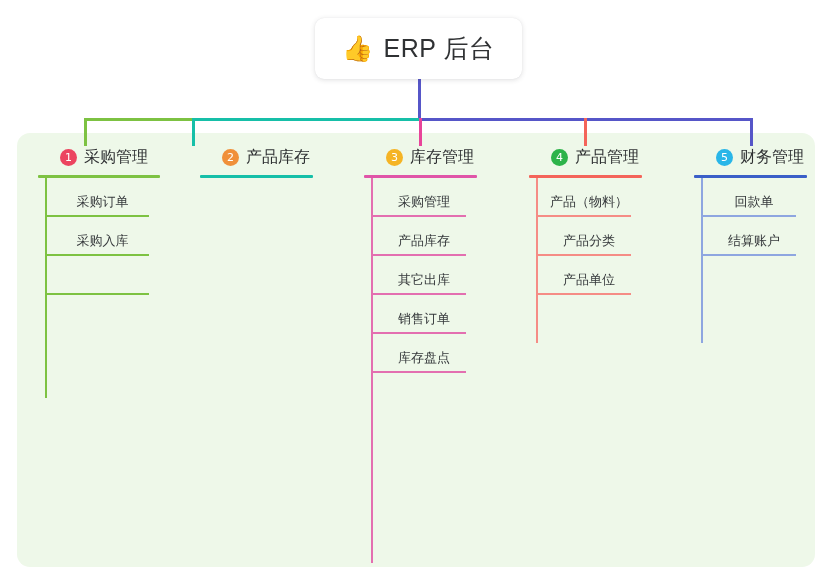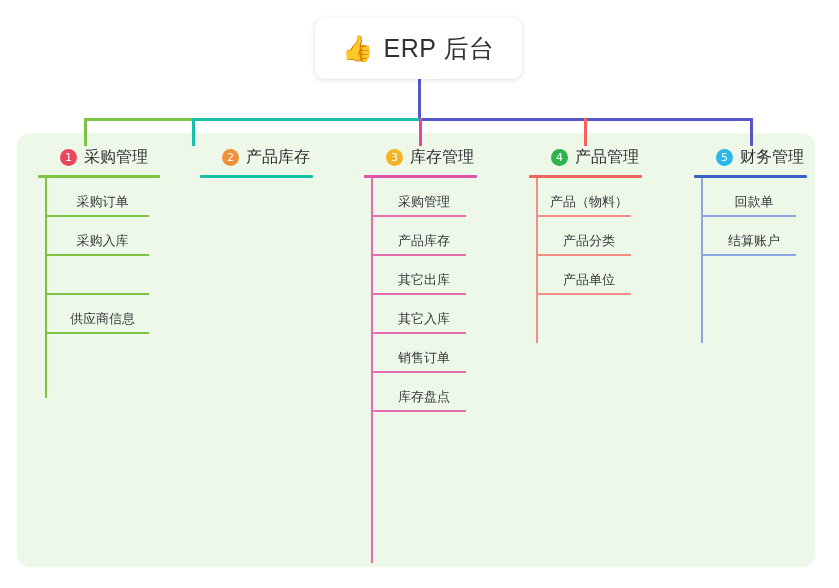--- a/index.html
+++ b/index.html
@@ -165,24 +165,20 @@
           <div class="leaf-label">采购订单</div>
           <div class="leaf-rule" style="background: rgb(125, 194, 66); width: 104px;"></div>
         </div>
         <div class="leaf">
           <div class="leaf-label">采购入库</div>
           <div class="leaf-rule" style="background: rgb(125, 194, 66); width: 104px;"></div>
         </div>
         <div class="leaf">
           <div class="leaf-rule" style="background: rgb(125, 194, 66); width: 104px;"></div>
         </div>
-        <div class="leaf">
-          <div class="leaf-label">供应商信息</div>
-          <div class="leaf-rule" style="background: rgb(125, 194, 66); width: 104px;"></div>
-        </div>
       </div>
     </div>
     <div class="column" style="left: 200px; width: 113px;">
       <div class="cat-head">
         <span class="cat-num" style="background: rgb(240, 144, 58);">2</span>
         <span class="cat-label">产品库存</span>
       </div>
       <div class="cat-rule" style="background: rgb(22, 191, 168); width: 113px;"></div>
     </div>
     <div class="column" style="left: 364px; width: 113px;">
@@ -199,24 +195,20 @@
         </div>
         <div class="leaf">
           <div class="leaf-label">产品库存</div>
           <div class="leaf-rule" style="background: rgb(227, 111, 176); width: 95px;"></div>
         </div>
         <div class="leaf">
           <div class="leaf-label">其它出库</div>
           <div class="leaf-rule" style="background: rgb(227, 111, 176); width: 95px;"></div>
         </div>
         <div class="leaf">
-          <div class="leaf-label">其它入库</div>
-          <div class="leaf-rule" style="background: rgb(227, 111, 176); width: 95px;"></div>
-        </div>
-        <div class="leaf">
           <div class="leaf-label">销售订单</div>
           <div class="leaf-rule" style="background: rgb(227, 111, 176); width: 95px;"></div>
         </div>
         <div class="leaf">
           <div class="leaf-label">库存盘点</div>
           <div class="leaf-rule" style="background: rgb(227, 111, 176); width: 95px;"></div>
         </div>
       </div>
     </div>
     <div class="column" style="left: 529px; width: 113px;">

